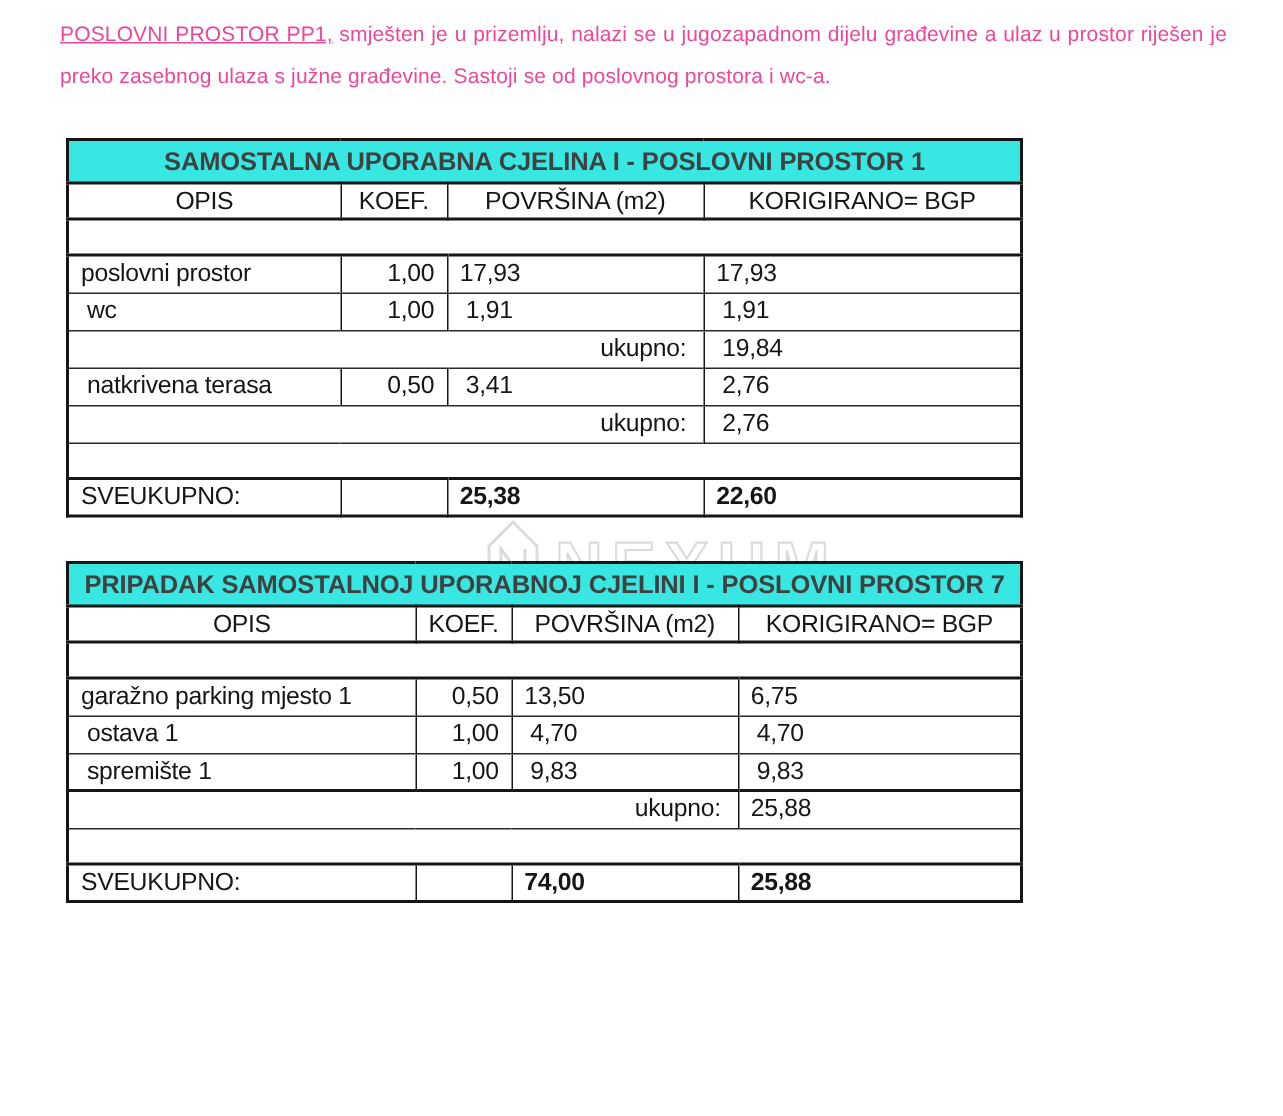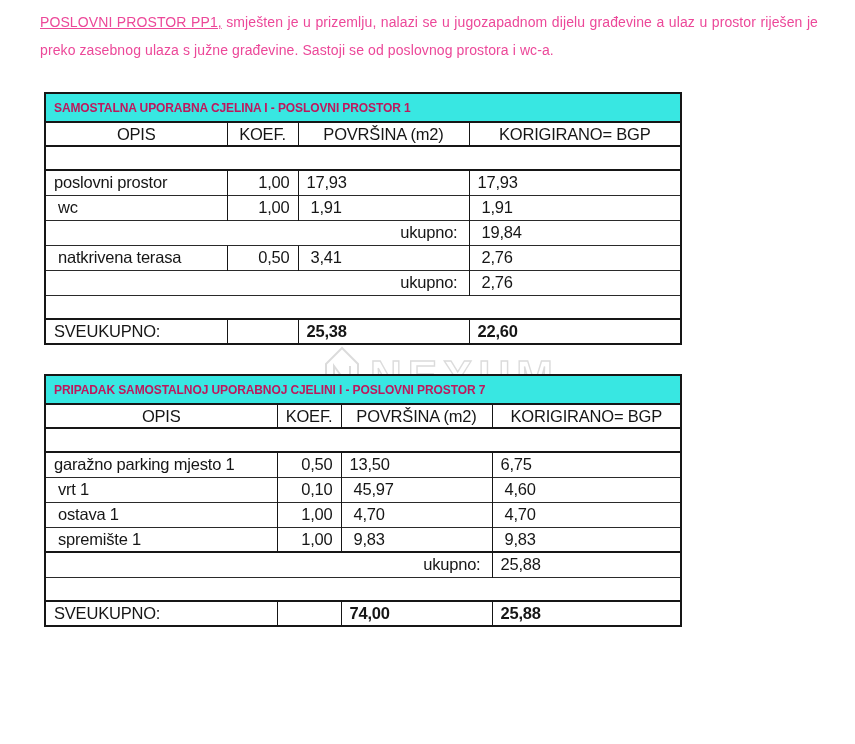--- a/index.html
+++ b/index.html
@@ -41,25 +41,25 @@
     letter-spacing:-0.2px;
     color:#161616;
     padding:0 8px;
     height:25px;
     vertical-align:middle;
     overflow:hidden;
     white-space:nowrap;
   }
   tr.title-row td {
     font-weight:bold;
-    text-align:left;
+    text-align:center;
     height:29px;
-    font-size:12px;
+    font-size:17px;
     letter-spacing:-0.1px;
-    color:#be185d;
+    color:#404040;
     border-bottom:2.5px solid #161616;
   }
   tr.head-row td { text-align:center; height:24px; }
   tr.empty-row td { height:24px; }
   
   td.vl { border-left:1.5px solid #161616; }
   
   tr.ht td { border-top:1.2px solid #2a2a2a;padding-left:12px; }  
   tr.hk td { border-top:2.5px solid #161616; }  
   
@@ -174,26 +174,20 @@
     <tr class="empty-row hk">
       <td colspan="4"></td>
     </tr>
     <tr class="hk">
       <td>garažno parking mjesto 1</td>
       <td class="vl ctr">0,50</td>
       <td class="vl num">13,50</td>
       <td class="vl num">6,75</td>
     </tr>
     <tr class="ht">
-      <td>vrt 1</td>
-      <td class="vl ctr">0,10</td>
-      <td class="vl num">45,97</td>
-      <td class="vl num">4,60</td>
-    </tr>
-    <tr class="ht">
       <td>ostava 1</td>
       <td class="vl ctr">1,00</td>
       <td class="vl num">4,70</td>
       <td class="vl num">4,70</td>
     </tr>
     <tr class="ht">
       <td>spremište 1</td>
       <td class="vl ctr">1,00</td>
       <td class="vl num">9,83</td>
       <td class="vl num">9,83</td>

